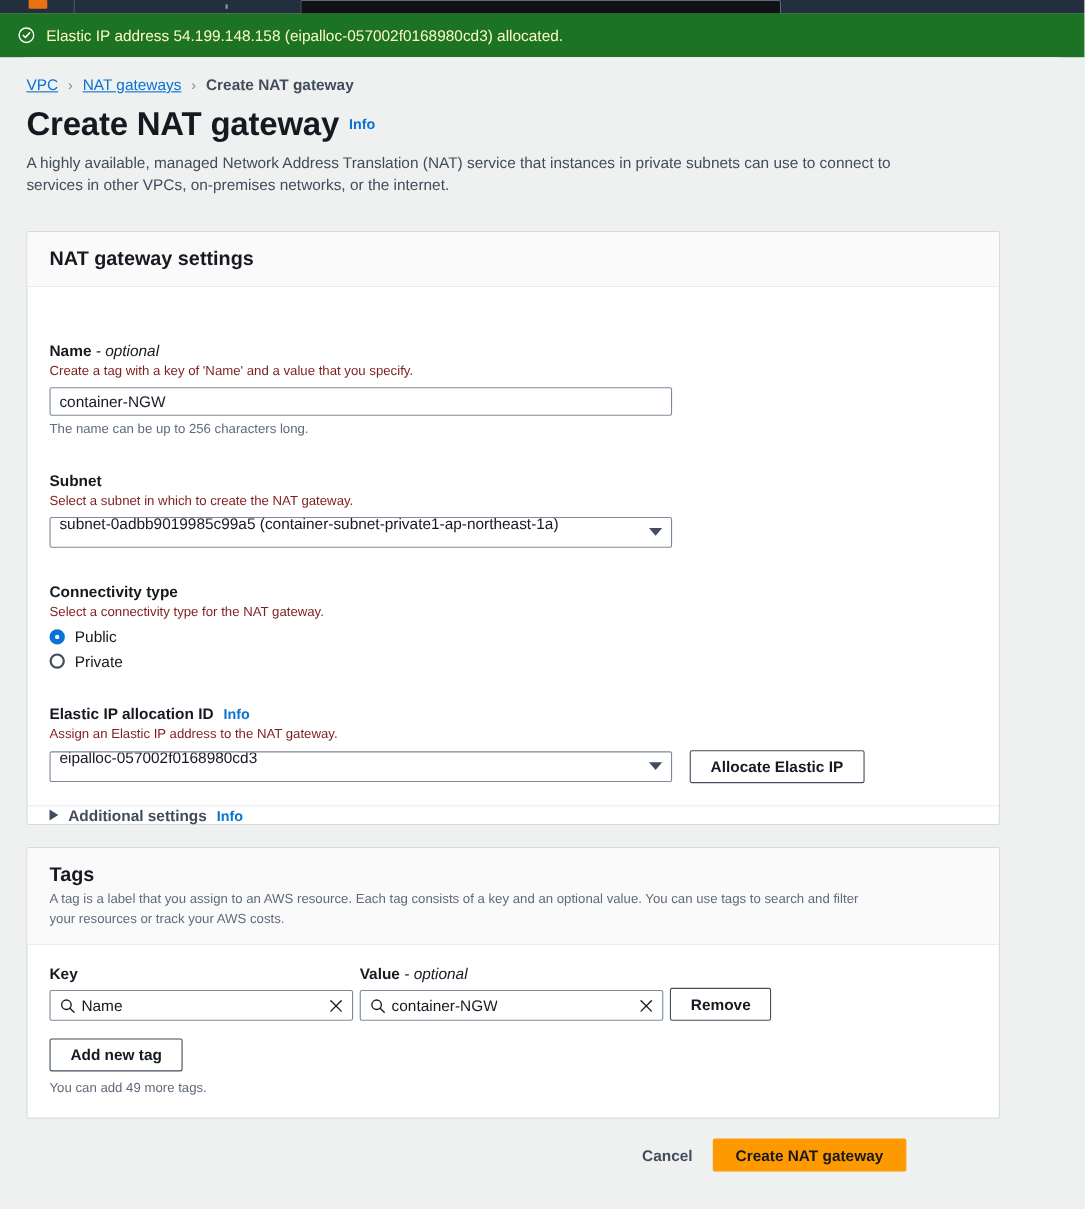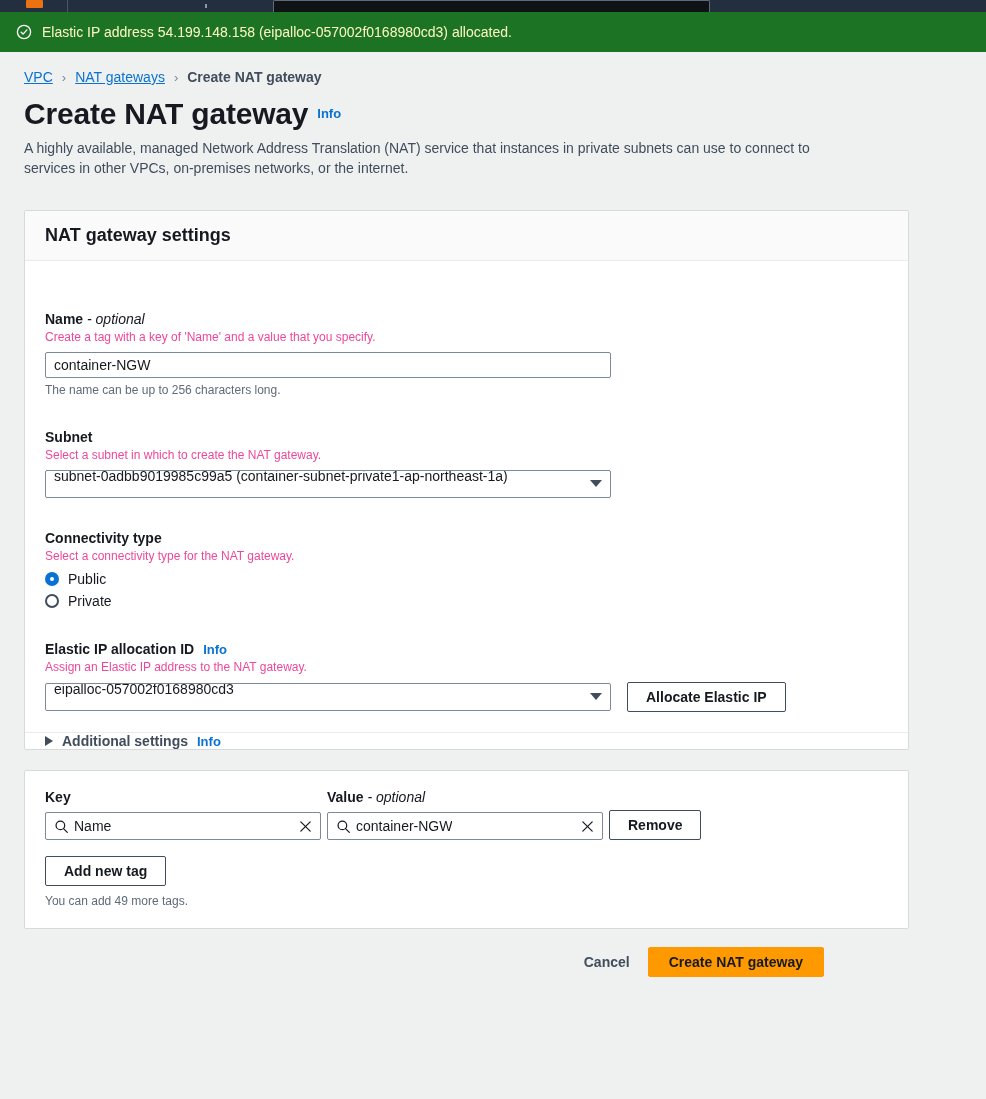--- a/index.html
+++ b/index.html
@@ -150,21 +150,21 @@
     margin-bottom: 2px;
     margin-top: 32px;
   }
   .field-label .opt {
     font-weight: normal;
     font-style: italic;
     color: #16191f;
   }
   .field-desc {
     font-size: 12px;
-    color: #ec4899;
+    color: #7f1d1d;
     margin-bottom: 7px;
     line-height: 1.35;
   }
   .field-hint {
     font-size: 12px;
     color: #5f6b7a;
     margin-top: 5px;
   }
 
   .text-input {
@@ -464,20 +464,24 @@
     <div class="expander">
       <span class="tri-right"></span>
       <span class="expander-label">Additional settings</span>
         <a class="info-link" style="vertical-align:0;">Info</a>
     </div>
   </section>
 
   <div class="spacer-20"></div>
 
   <section class="card">
+    <div class="card-header">
+      <h2>Tags</h2>
+      <div class="tags-desc">A tag is a label that you assign to an AWS resource. Each tag consists of a key and an optional value. You can use tags to search and filter your resources or track your AWS costs.</div>
+    </div>
 
     <div class="card-body">
       <div class="tag-grid">
 
         <div class="tag-col-key">
           <div class="tag-head">Key</div>
           <div class="autosuggest">
             <svg class="as-search" viewBox="0 0 16 16">
               <circle cx="6.8" cy="6.8" r="4.6" fill="none" stroke="#16191f" stroke-width="1.3"></circle>
               <line x1="10.2" y1="10.2" x2="14.2" y2="14.2" stroke="#16191f" stroke-width="1.3" stroke-linecap="round"></line>

